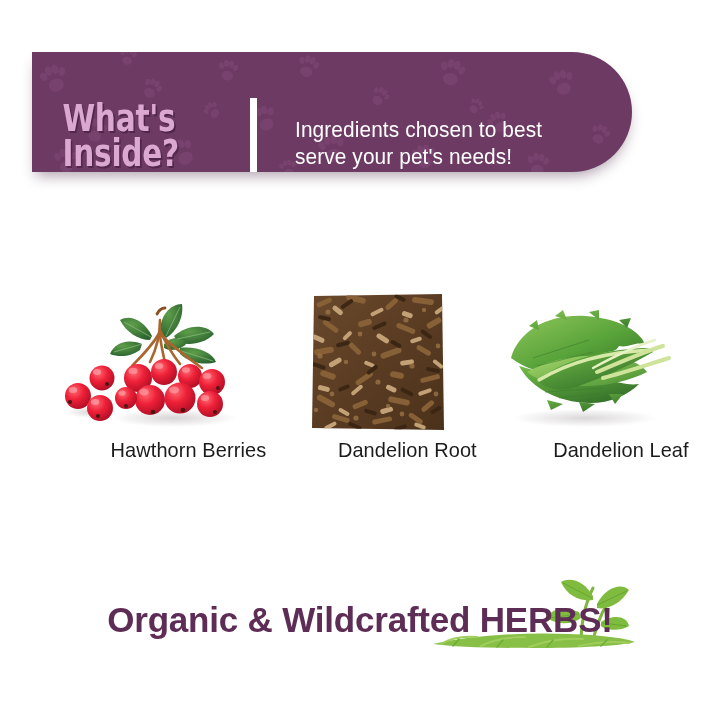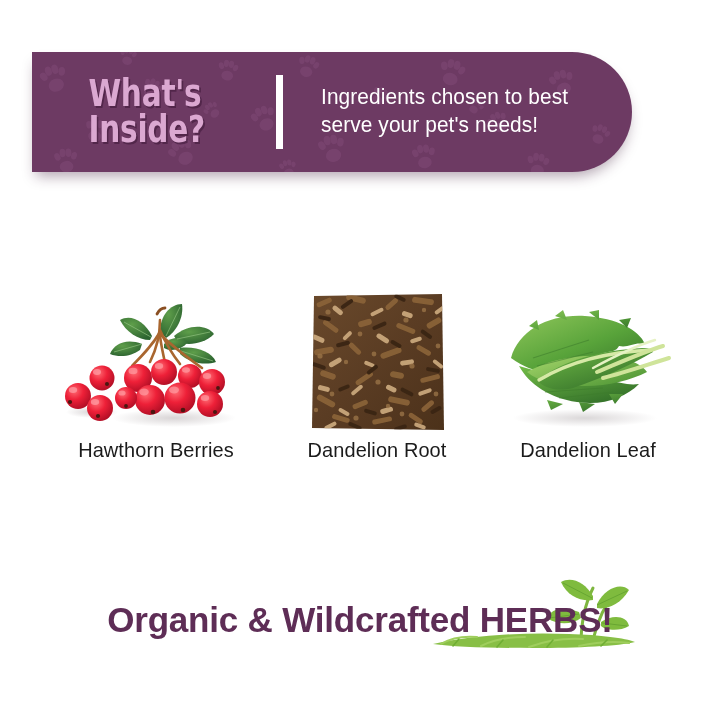--- a/index.html
+++ b/index.html
@@ -35,22 +35,21 @@
   .banner-tex {
     position: absolute;
     inset: 0;
     opacity: 1;
     pointer-events: none;
   }
   .banner-inner {
     position: absolute;
     inset: 0;
     display: flex;
-    align-items: center;
-    margin-left: 26px;
+    align-items: flex-end;
   }
   .banner-title {
     width: 208px;
     padding-left: 38px;
     box-sizing: border-box;
     color: #dba8d1;
     font-family: "DejaVu Sans", sans-serif;
     font-weight: bold;
     font-size: 37px;
     line-height: 0.96;
@@ -84,21 +83,21 @@
   .ingredients {
     position: absolute;
     left: 40px;
     top: 282px;
     width: 660px;
     display: flex;
     align-items: flex-end;
   }
   .ing-col {
     flex: 0 0 auto;
-    text-align: center;
+    text-align: right;
   }
   .ing-col.c0 { width: 232px; }
   .ing-col.c1 { width: 212px; }
   .ing-col.c2 { width: 210px; }
 
   .ing-art {
     height: 150px;
     display: flex;
     align-items: flex-end;
     justify-content: center;

